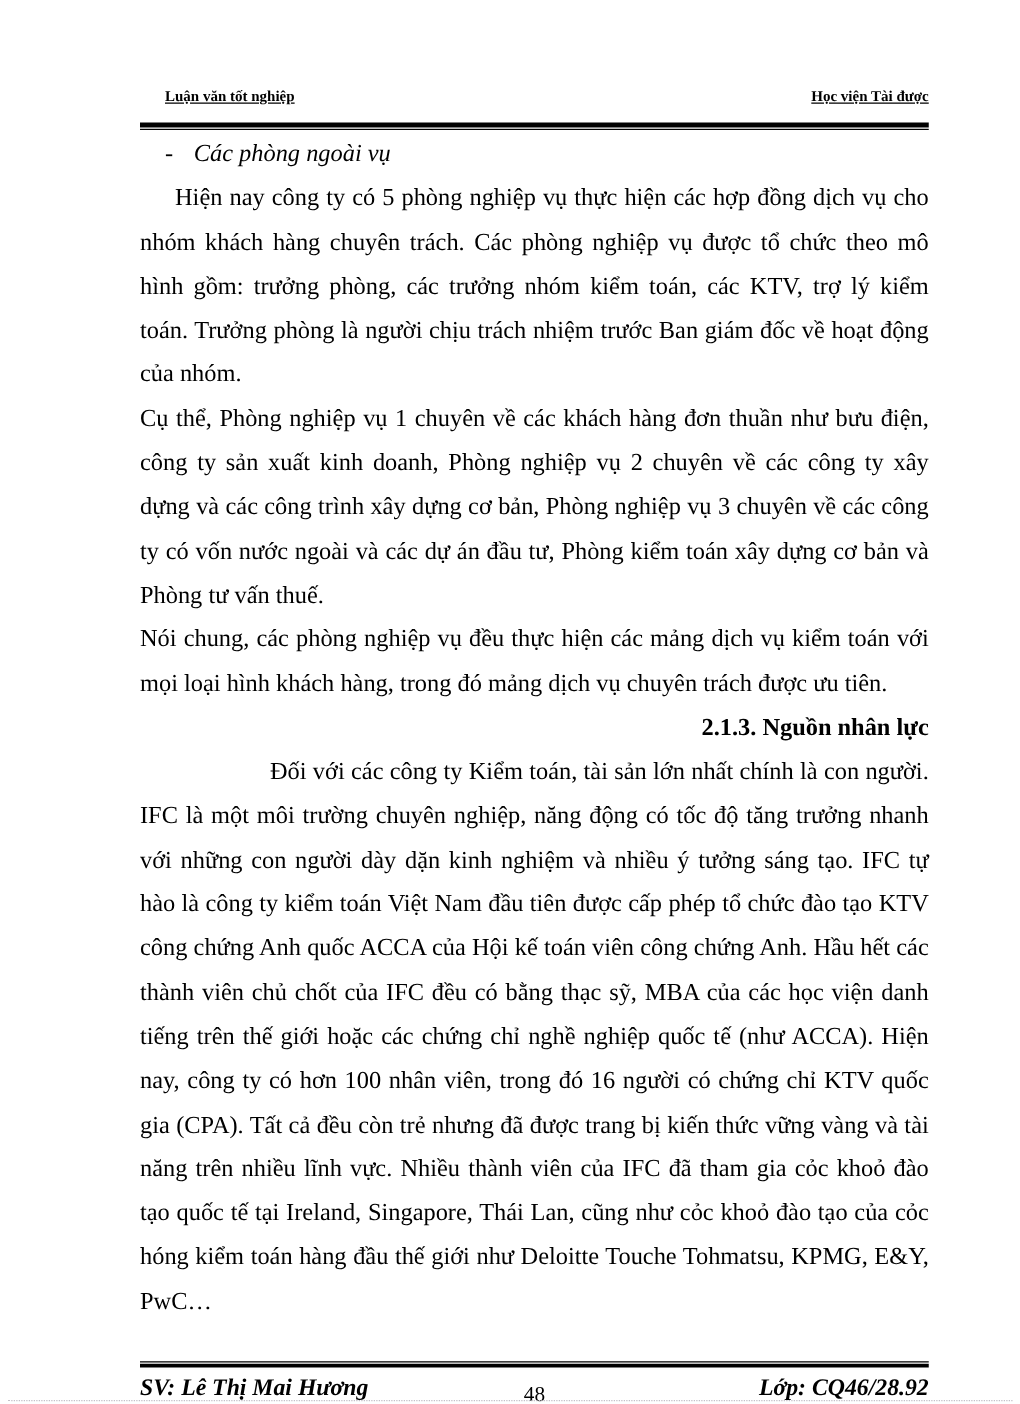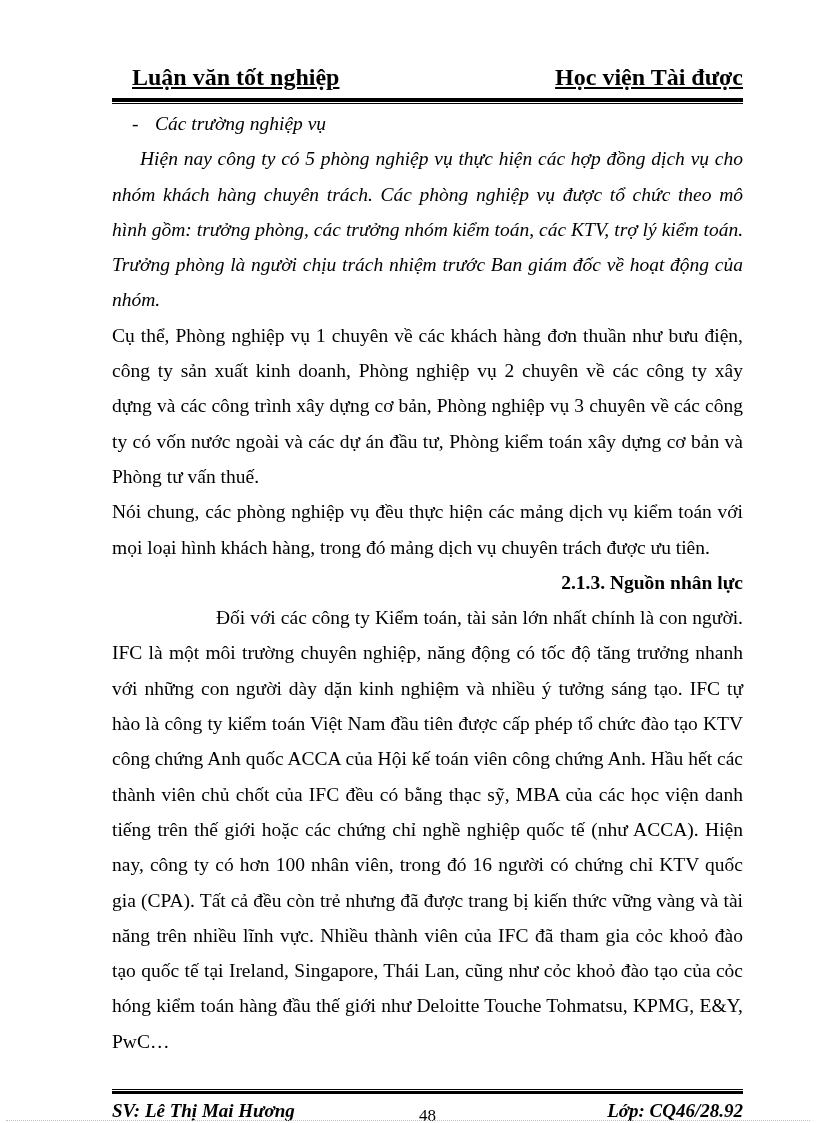--- a/index.html
+++ b/index.html
@@ -32,21 +32,21 @@
   .doc-header {
     position: absolute;
     top: 62px;
     left: 112px;
     width: 631px;
   }
   .doc-header-row {
     display: flex;
     justify-content: space-between;
     align-items: baseline;
-    font-size: 24px;
+    font-size: 12px;
     font-weight: bold;
     line-height: 30px;
   }
   .doc-header-left {
     margin-left: 20px;
     text-decoration: underline;
   }
   .doc-header-right {
     text-decoration: underline;
   }
@@ -73,21 +73,21 @@
   }
   .list-marker {
     flex: none;
     width: 23px;
     margin-left: 20px;
   }
   .list-text {
     font-style: italic;
   }
   .para { margin: 0; }
-  .para-indent { text-indent: 28px; font-style: italic; }
+  .para-indent { text-indent: 28px; }
   .section-heading {
     font-weight: bold;
     text-align: right;
     margin-left: 72px;
   }
   .para-bigindent { text-indent: 104px; }
 
   
   .doc-footer {
     position: absolute;
@@ -129,21 +129,21 @@
     <div class="doc-header-row">
       <span class="doc-header-left">Luận văn tốt nghiệp</span>
       <span class="doc-header-right">Học viện Tài được</span>
     </div>
     <div class="doc-header-rule"></div>
   </div>
 
   <div class="doc-body">
     <div class="list-line">
       <span class="list-marker">-</span>
-      <span class="list-text">Các trường nghiệp vụ</span>
+      <span class="list-text">Các phòng ngoài vụ</span>
     </div>
 
     <p class="para para-indent">Hiện nay công ty có 5 phòng nghiệp vụ thực hiện các hợp đồng dịch vụ cho nhóm khách hàng chuyên trách. Các phòng nghiệp vụ được tổ chức theo mô hình gồm: trưởng phòng, các trưởng nhóm kiểm toán, các KTV, trợ lý kiểm toán. Trưởng phòng là người chịu trách nhiệm trước Ban giám đốc về hoạt động của nhóm.</p>
 
     <p class="para">Cụ thể, Phòng nghiệp vụ 1 chuyên về các khách hàng đơn thuần như bưu điện, công ty sản xuất kinh doanh, Phòng nghiệp vụ 2 chuyên về các công ty xây dựng và các công trình xây dựng cơ bản, Phòng nghiệp vụ 3 chuyên về các công ty có vốn nước ngoài và các dự án đầu tư, Phòng kiểm toán xây dựng cơ bản và Phòng tư vấn thuế.</p>
 
     <p class="para">Nói chung, các phòng nghiệp vụ đều thực hiện các mảng dịch vụ kiểm toán với mọi loại hình khách hàng, trong đó mảng dịch vụ chuyên trách được ưu tiên.</p>
 
     <p class="para section-heading">2.1.3. Nguồn nhân lực</p>
 

